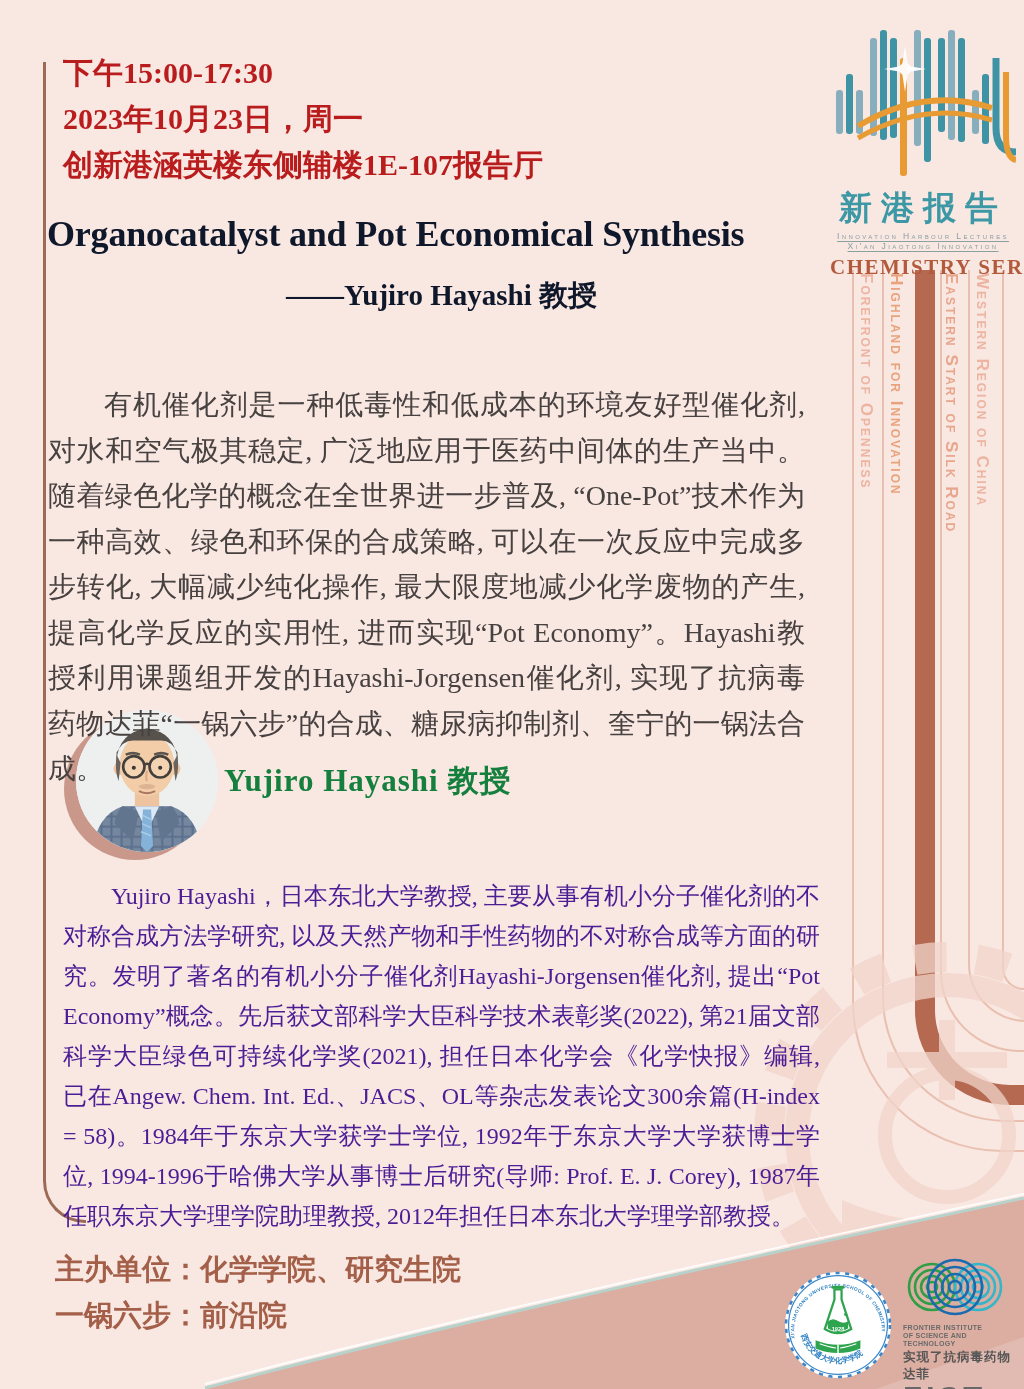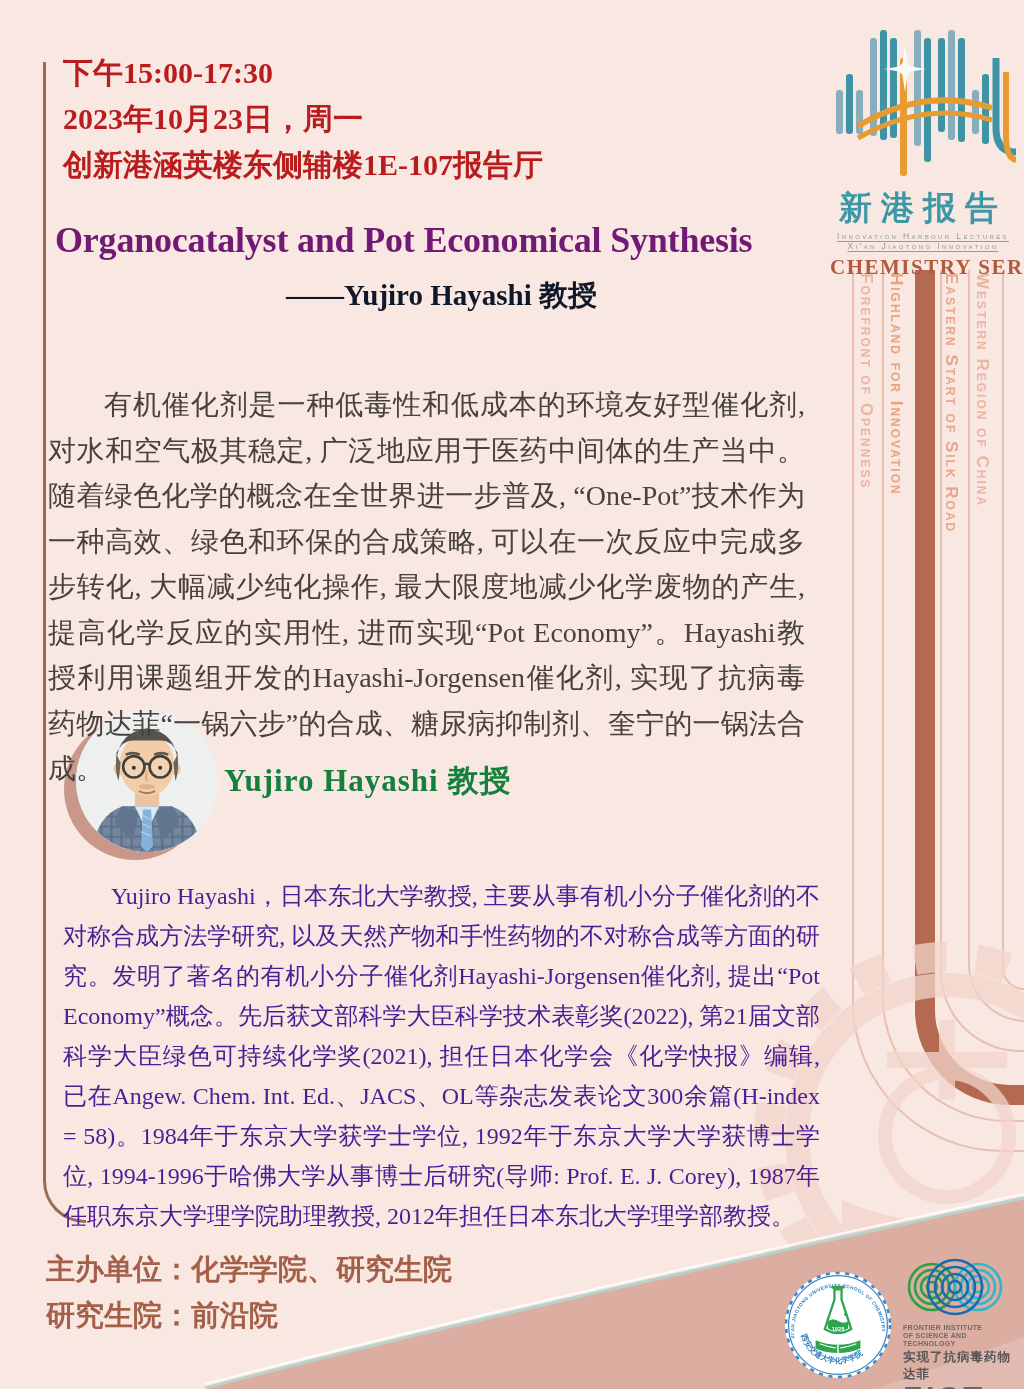--- a/index.html
+++ b/index.html
@@ -25,21 +25,21 @@
   .slogan.s2{left:886px;color:#e8a37d;}
   .slogan.s3{left:941px;color:#e8a68d;}
   .slogan.s4{left:972px;color:#edb4a1;}
 
   
   .left-bracket{position:absolute;left:43px;top:62px;width:40px;height:1158px;
         border-left:3px solid #9d6b55;border-bottom:3px solid #9d6b55;border-bottom-left-radius:42px;}
 
   
   .schedule{position:absolute;left:63px;top:50px;font-size:30px;font-weight:bold;color:#b91c1c;line-height:46px;}
-  .title{position:absolute;left:55px;top:213px;width:760px;font-size:36px;font-weight:bold;color:#701a75;letter-spacing:-0.2px;margin-top:6px;}
+  .title{position:absolute;left:47px;top:213px;width:760px;font-size:36px;font-weight:bold;color:#0f172a;letter-spacing:-0.2px;}
   .speaker-line{position:absolute;left:63px;top:276px;width:757px;text-align:center;
         font-size:29px;font-weight:bold;color:#0f172a;}
 
   .abstract{position:absolute;left:48px;top:338px;width:757px;font-size:28px;line-height:45.5px;
         color:#474140;text-align:justify;text-indent:2em;z-index:3;margin-top:44px;}
   .bio{position:absolute;left:63px;top:876px;width:757px;font-size:24px;line-height:40px;
         color:#4c1d95;text-align:justify;text-indent:2em;z-index:3;}
 
   
   .ihl{position:absolute;left:830px;top:28px;width:186px;text-align:center;z-index:2;}
@@ -49,21 +49,21 @@
         font-size:8.5px;letter-spacing:2.4px;color:#8aa0a2;text-decoration:underline;
         text-underline-offset:2px;white-space:nowrap;line-height:10px;}
   .ihl-series{font-size:21px;font-weight:bold;color:#b25a3b;letter-spacing:1.5px;margin-top:4px;white-space:nowrap;}
 
   
   .crescent{position:absolute;left:64px;top:718px;width:142px;height:142px;border-radius:50%;background:#c9988b;}
   .photo{position:absolute;left:76px;top:710px;width:142px;height:142px;border-radius:50%;overflow:hidden;background:#f0f1f0;}
   .caption{position:absolute;left:224px;top:760px;font-size:31px;font-weight:bold;color:#15803d;letter-spacing:1px;}
 
   
-  .organizers{position:absolute;left:46px;top:1246px;z-index:4;
+  .organizers{position:absolute;left:55px;top:1246px;z-index:4;
         font-family:"Liberation Sans","DejaVu Sans",sans-serif;
         font-size:29px;font-weight:bold;color:#a35f48;line-height:46px;}
   .band{position:absolute;left:0;bottom:0;width:1024px;height:200px;z-index:2;}
   .chem-logo{position:absolute;left:784px;top:1271px;width:108px;height:108px;z-index:5;}
   .fist{position:absolute;left:903px;top:1250px;width:118px;z-index:5;text-align:left;
         font-family:"Liberation Sans","DejaVu Sans",sans-serif;color:#5e5e5e;}
   .fist-rings{display:block;margin-left:2px;}
   .fist-en{font-size:7px;font-weight:bold;letter-spacing:0.3px;line-height:8px;color:#6a6a6a;}
   .fist-cjk{font-size:12.5px;font-weight:bold;color:#565656;letter-spacing:1px;margin-top:1px;}
   .fist-abbr{font-size:31px;font-weight:bold;color:#686868;letter-spacing:4px;line-height:32px;}
@@ -179,21 +179,21 @@
       <ellipse cx="70" cy="75.5" rx="8" ry="2.6" fill="#c9a184" opacity="0.55"></ellipse>
       <path d="M62,80 Q70,84 78,80" stroke="#a97462" stroke-width="2" fill="none"></path>
     </svg>
   </div>
   <div class="caption">Yujiro Hayashi  教授</div>
 
   <div class="bio">Yujiro Hayashi，日本东北大学教授, 主要从事有机小分子催化剂的不对称合成方法学研究, 以及天然产物和手性药物的不对称合成等方面的研究。发明了著名的有机小分子催化剂Hayashi-Jorgensen催化剂, 提出“Pot Economy”概念。先后获文部科学大臣科学技术表彰奖(2022), 第21届文部科学大臣绿色可持续化学奖(2021), 担任日本化学会《化学快报》编辑, 已在Angew. Chem. Int. Ed.、JACS、OL等杂志发表论文300余篇(H-index = 58)。1984年于东京大学获学士学位, 1992年于东京大学大学获博士学位, 1994-1996于哈佛大学从事博士后研究(导师: Prof. E. J. Corey), 1987年任职东京大学理学院助理教授, 2012年担任日本东北大学理学部教授。</div>
 
   <div class="organizers">
     <div>主办单位：化学学院、研究生院</div>
-    <div>研究生院：前沿院</div>
+    <div>一锅六步：前沿院</div>
   </div>
 
   <svg class="band" viewBox="0 0 1024 200">
     <path d="M1024,10 C800,58 470,130 205,200 L1024,200 Z" fill="#dcaea2"></path>
     <path d="M1024,5 C800,53 470,125 205,195" fill="none" stroke="rgba(255,255,255,0.85)" stroke-width="2"></path>
     <path d="M1024,9 C800,57 470,129 205,199" fill="none" stroke="#b7d2cb" stroke-width="3"></path>
     <path d="M1024,148 L1024,200 L876,200 Z" fill="rgba(255,255,255,0.16)"></path>
   </svg>
 
   <svg class="chem-logo" viewBox="0 0 106 106">

